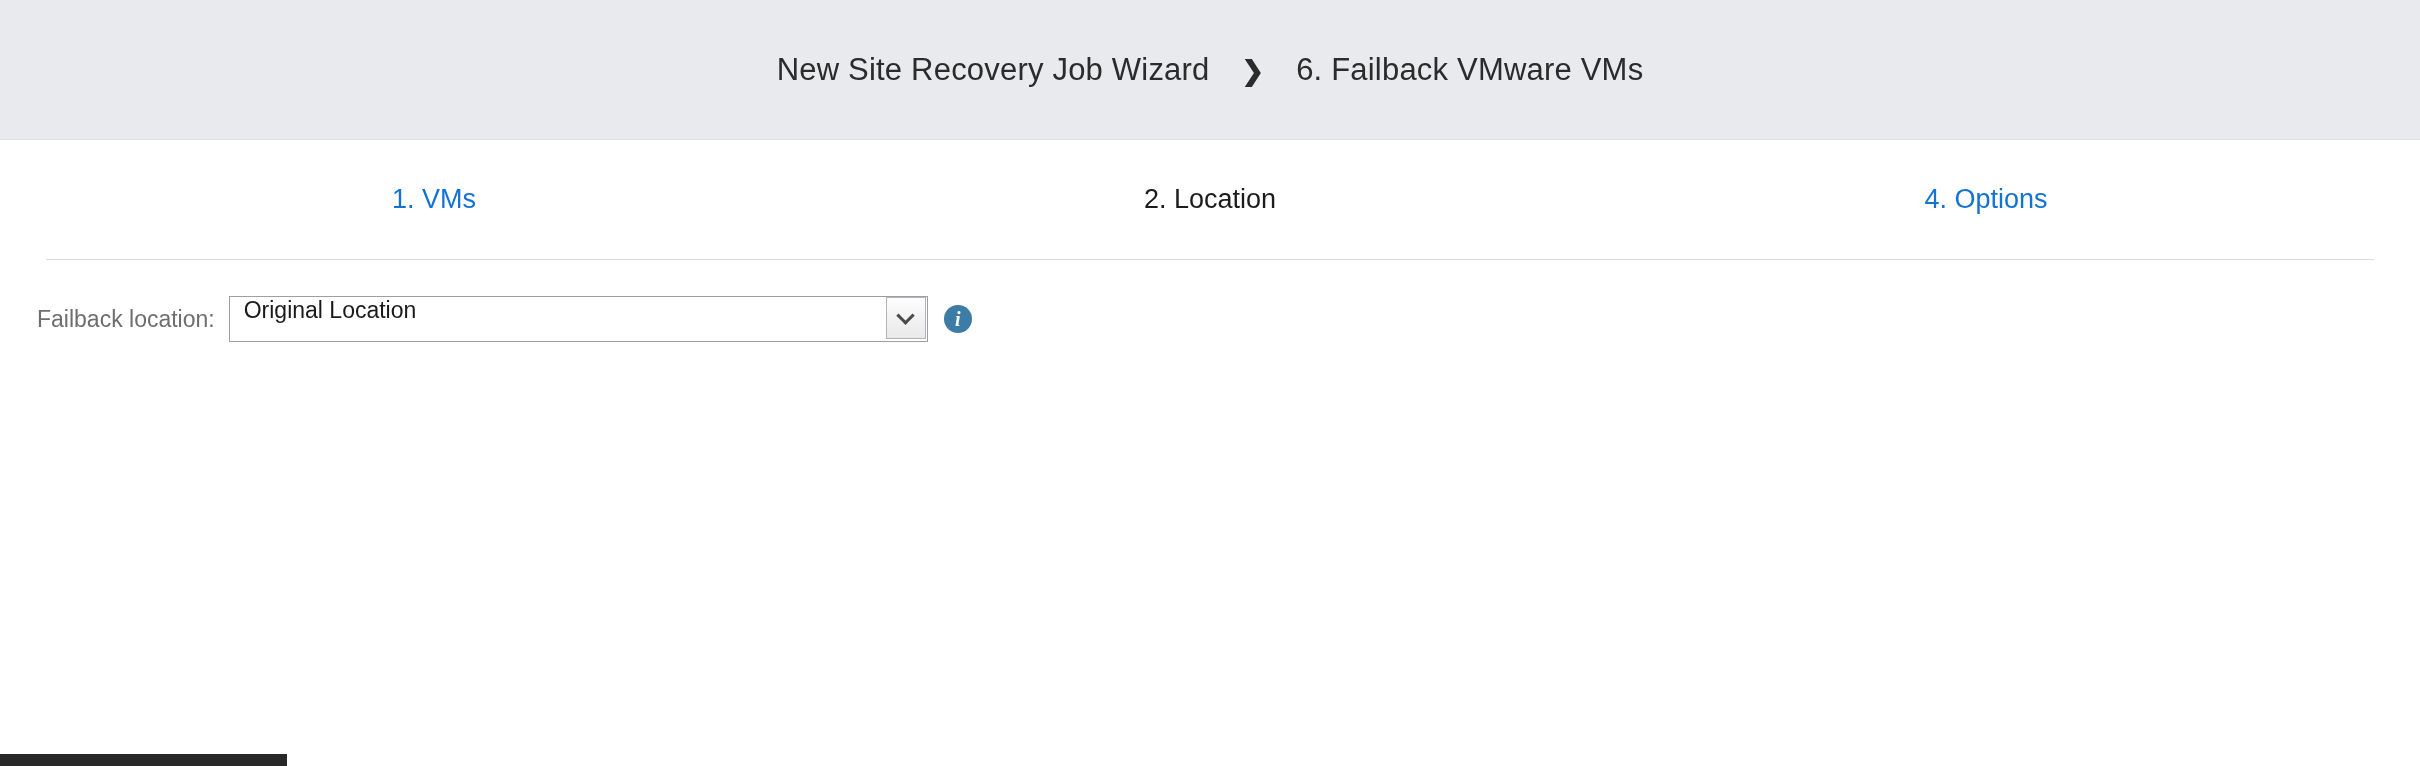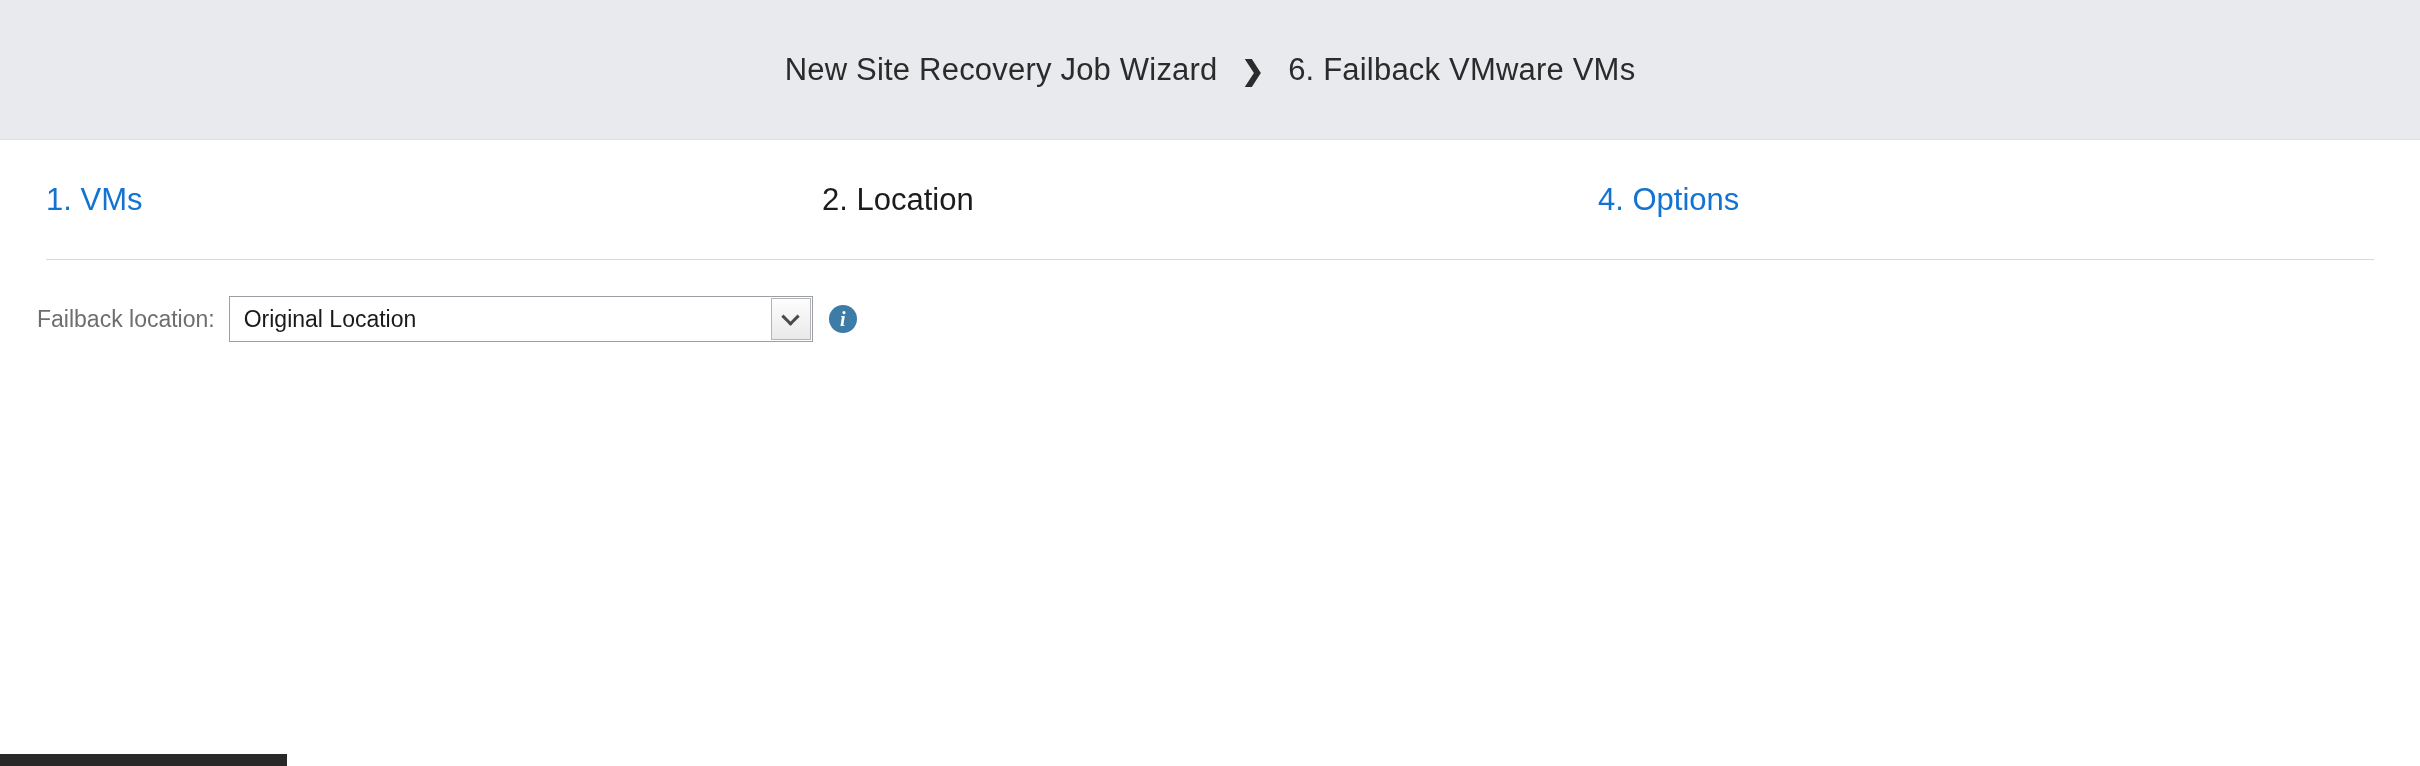--- a/index.html
+++ b/index.html
@@ -14,21 +14,21 @@
   }
 
   
   .titlebar {
     height: 140px;
     background: #e8eaee;
     border-bottom: 1px solid #dcdfe3;
     display: flex;
     align-items: center;
     justify-content: center;
-    gap: 24px;
+    gap: 32px;
   }
   .title-text {
     font-size: 31px;
     color: #2b2b2b;
     letter-spacing: 0.2px;
   }
   .breadcrumb-sep {
     font-size: 27px;
     font-weight: 700;
     color: #2b2b2b;
@@ -38,22 +38,22 @@
   
   .steps {
     height: 120px;
     margin: 0 46px;
     display: grid;
     grid-template-columns: 1fr 1fr 1fr;
     align-items: center;
     border-bottom: 1px solid #d9d9d9;
   }
   .step {
-    text-align: left;
-    font-size: 31px;
+    text-align: center;
+    font-size: 27px;
   }
   .step.link {
     color: #1273d2;
     cursor: pointer;
   }
   .step.current {
     color: #1c1c1c;
   }
 
   
@@ -62,26 +62,26 @@
     align-items: center;
     margin-top: 36px;
     padding-left: 37px;
   }
   .form-label {
     font-size: 23px;
     color: #6e6e6e;
     margin-right: 14px;
   }
   .combo {
-    width: 584px;
+    width: 699px;
     height: 46px;
     background: #ffffff;
     border: 1px solid #9aa0a6;
     display: flex;
-    align-items: center;
+    align-items: flex-start;
     cursor: pointer;
   }
   .combo-value {
     flex: 1;
     font-size: 23px;
     color: #1a1a1a;
     padding: 0 14px;
     white-space: nowrap;
     overflow: hidden;
   }

